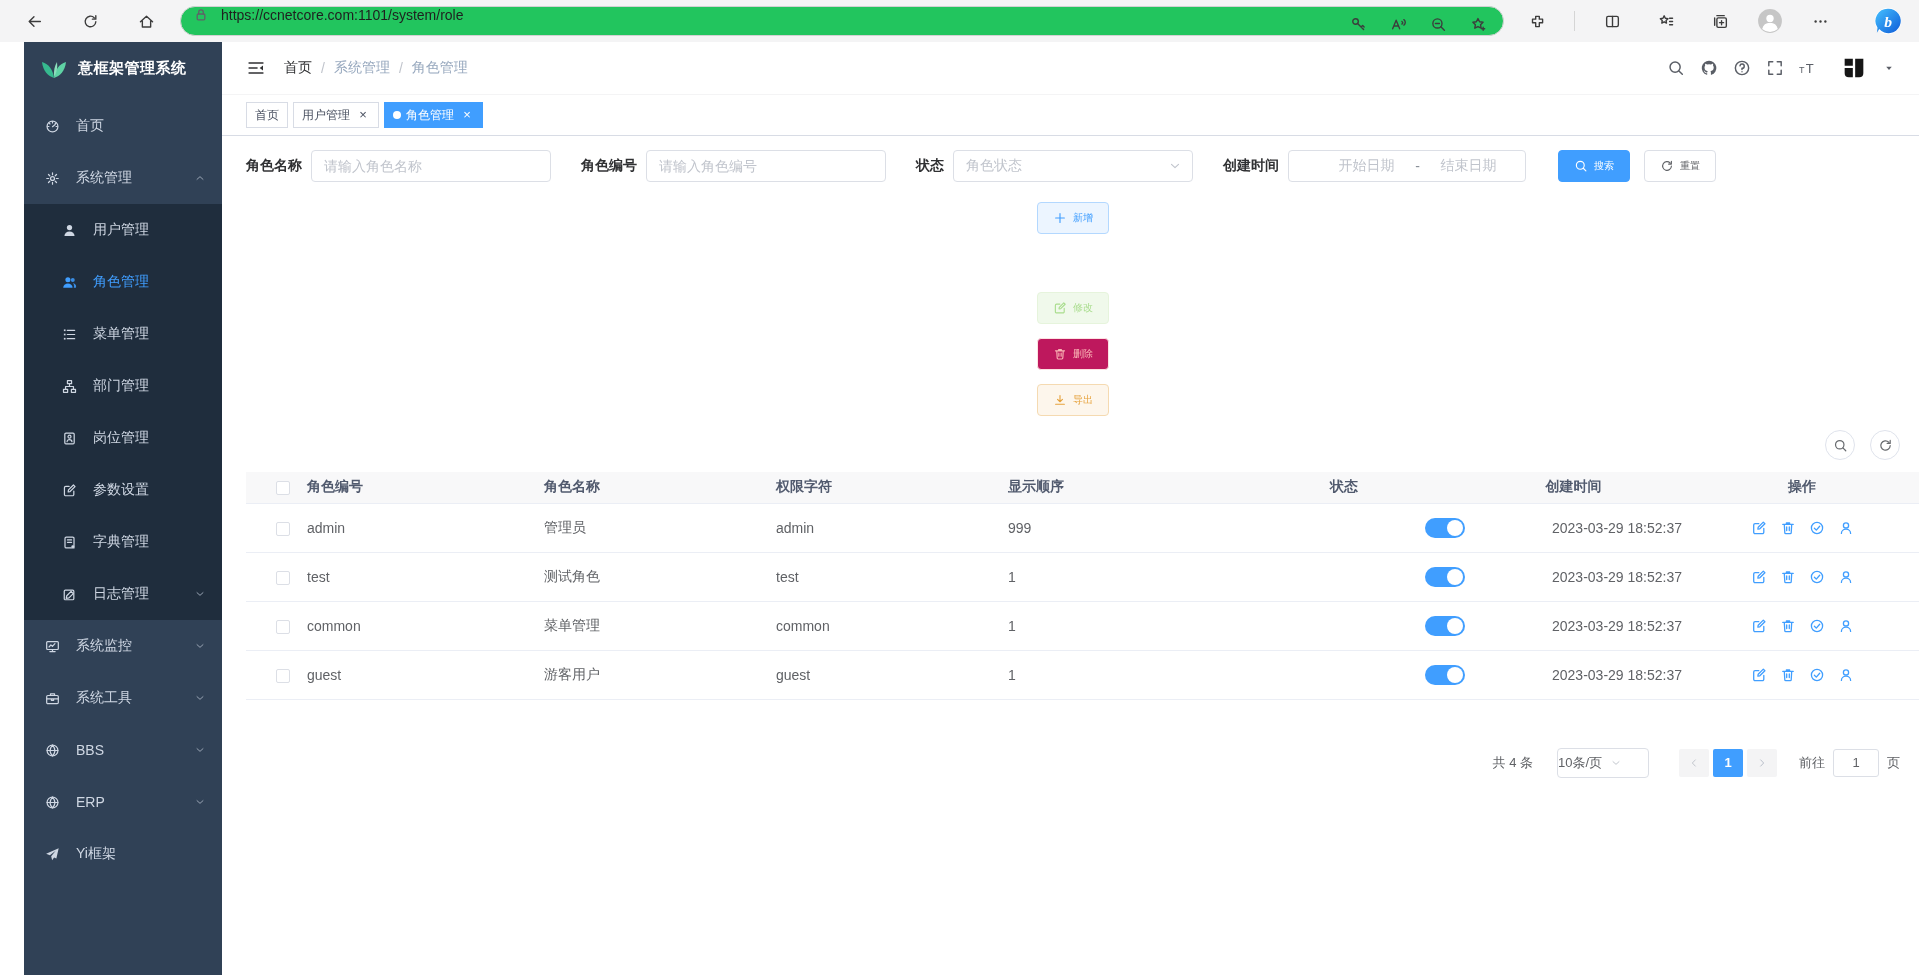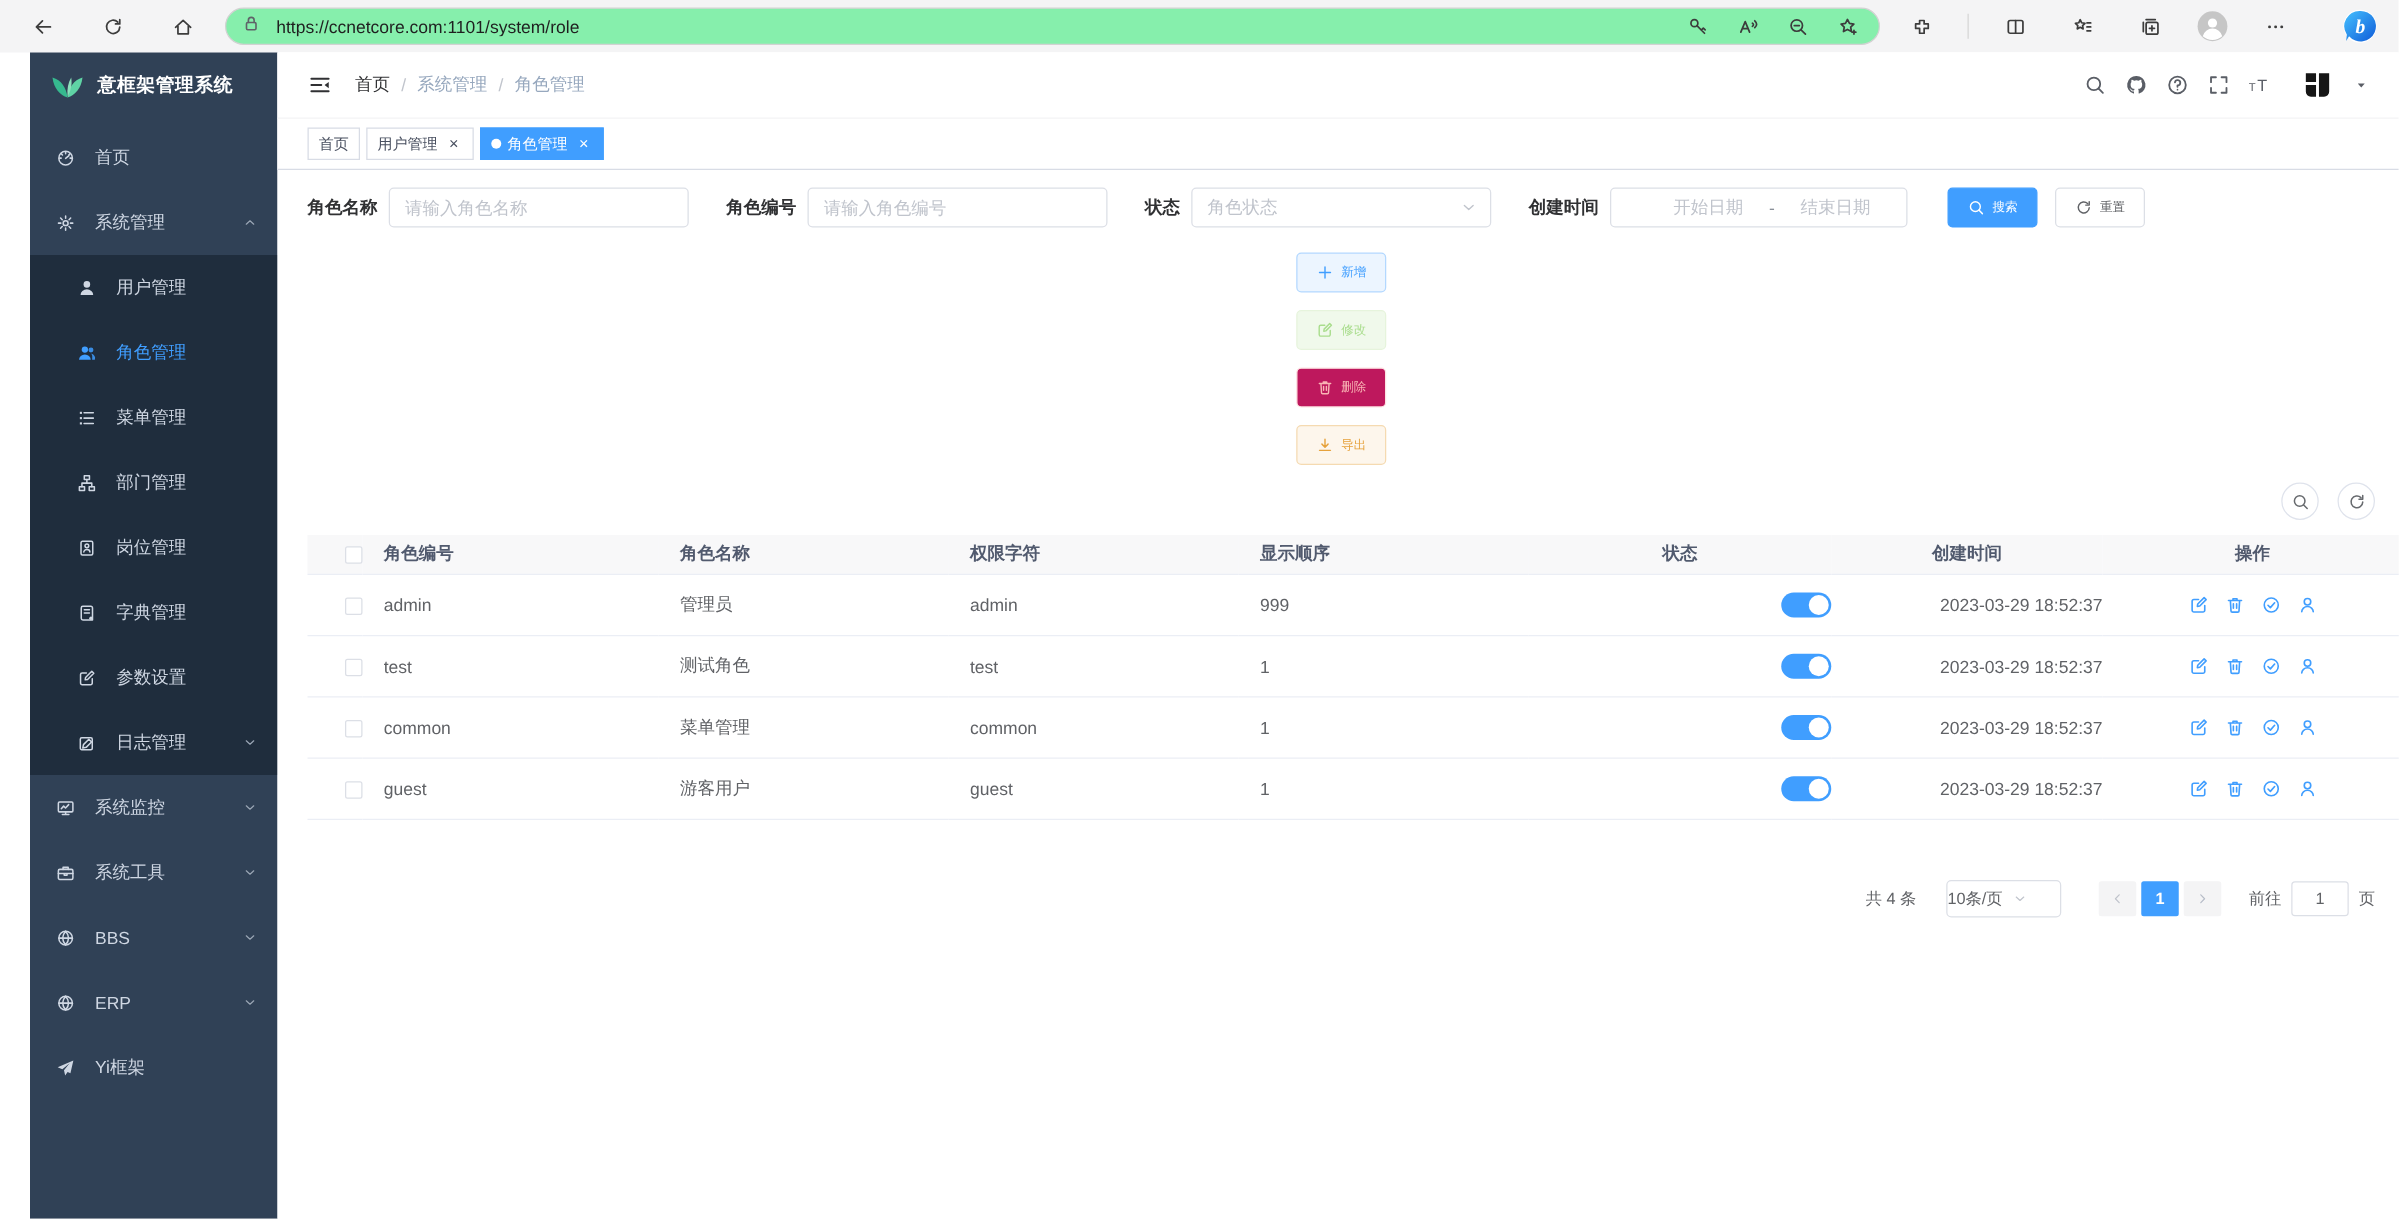--- a/index.html
+++ b/index.html
@@ -9,22 +9,22 @@
     font-family:"Liberation Sans", sans-serif; color:#303133;
   }
   svg { display:block; }
 
   
   .browser-bar { height:42px; background:#f4f4f5; display:flex; align-items:center; padding:0 10px; }
   .b-left { display:flex; align-items:center; gap:12px; padding-left:2px; }
   .bicon { width:44px; height:34px; display:flex; align-items:center; justify-content:center;
            background:none; border:none; color:#3c3c3c; cursor:pointer; padding:0; }
   .bicon svg { width:17px; height:17px; }
-  .url-pill { width:1324px; height:30px; margin-left:12px; background:#86efac; border:1px solid #d2d2d2;
-              border-radius:15px; display:flex; align-items:center; padding:0 8px 0 12px; }
+  .url-pill { width:1324px; height:30px; margin-left:12px; background:#22c55e; border:1px solid #d2d2d2;
+              border-radius:15px; display:flex; align-items:flex-start; padding:0 8px 0 12px; }
   .pill-icon { width:20px; height:20px; color:#5f6368; margin-right:8px; }
   .pill-icon svg { width:16px; height:16px; }
   .url-text { font-size:14px; color:#1f1f1f; flex:1; white-space:nowrap; overflow:hidden; }
   .pill-right { display:flex; align-items:center; gap:6px; }
   .pill-right .bicon { width:34px; }
   .b-right { flex:1; display:flex; align-items:center; gap:20px; padding-left:16px; }
   .b-right .bicon { width:34px; }
   .b-divider { width:1px; height:20px; background:#d5d5d5; }
   .b-avatar { width:26px; height:26px; border-radius:50%; overflow:hidden; cursor:pointer; }
   .b-avatar svg { width:26px; height:26px; }
@@ -100,21 +100,21 @@
   .f-actions { display:flex; gap:14px; margin-left:2px; }
 
   .btn { height:32px; border-radius:4px; font-size:10px; display:inline-flex; align-items:center;
          gap:6px; padding:0 15px; border:1px solid transparent; cursor:pointer; font-family:inherit; white-space:nowrap; }
   .btn svg { width:14px; height:14px; }
   .btn-search { background:#409eff; border-color:#409eff; color:#fff; }
   .btn-reset  { background:#fff; border-color:#dcdfe6; color:#606266; }
 
   .toolbar-row { margin-top:20px; display:flex; align-items:center; gap:14px;flex-direction:column; }
   .btn-plain-blue   { color:#409eff; background:#ecf5ff; border-color:#b3d8ff; }
-  .btn-plain-green  { color:#a9dd8d; background:#f0f9eb; border-color:#e6f4dc; cursor:not-allowed; }
+  .btn-plain-green  { color:#a9dd8d; background:#f0f9eb; border-color:#e6f4dc; cursor:not-allowed;margin-top:44px; }
   .btn-plain-red    { color:#f9b4b4; background:#be185d; border-color:#fde2e2; cursor:not-allowed; }
   .btn-plain-orange { color:#e6a23c; background:#fdf6ec; border-color:#f5dab1; }
   .right-tools { margin-left:auto; display:flex; gap:15px; }
   .circle-btn { width:30px; height:30px; border-radius:50%; border:1px solid #dfe3ec; background:#fff;
                 color:#676a6e; display:flex; align-items:center; justify-content:center; cursor:pointer; padding:0; }
   .circle-btn svg { width:15px; height:15px; }
 
   
   .grid { margin-top:12px; width:1676px; border-collapse:collapse; table-layout:fixed; font-size:14px; }
   .grid thead th { height:31px; background:#f8f8f9; color:#515a6e; font-weight:bold; text-align:left;
@@ -348,35 +348,35 @@
                 <rect x="3" y="2.2" width="10" height="11.6" rx="1.2"></rect>
                 <circle cx="8" cy="6" r="1.6"></circle>
                 <path d="M5.4 11.4a2.6 2.3 0 0 1 5.2 0"></path>
               </svg>
             </span>
             <span class="mi-label">岗位管理</span>
           </div>
           <div class="menu-item">
             <span class="mi-icon">
               <svg viewBox="0 0 16 16" fill="none" stroke="currentColor" stroke-width="1.3" stroke-linecap="round" stroke-linejoin="round">
+                <path d="M12.6 8.6v3.6a1.4 1.4 0 0 1-1.4 1.4H4a1.4 1.4 0 0 1-1.4-1.4V5A1.4 1.4 0 0 1 4 3.6h3.6"></path>
+                <path d="m6.6 9.4.3-2 5.3-5.3 1.7 1.7-5.3 5.3z"></path>
+              </svg>
+            </span>
+            <span class="mi-label">参数设置</span>
+          </div>
+          <div class="menu-item">
+            <span class="mi-icon">
+              <svg viewBox="0 0 16 16" fill="none" stroke="currentColor" stroke-width="1.3" stroke-linecap="round" stroke-linejoin="round">
                 <path d="M4.6 2.2h6.8a1.4 1.4 0 0 1 1.4 1.4v10.2H4.6a1.4 1.4 0 0 1-1.4-1.4V3.6a1.4 1.4 0 0 1 1.4-1.4z"></path>
                 <path d="M5.8 5.2h4.4M5.8 7.8h4.4"></path>
                 <circle cx="11.5" cy="12.3" r="1.5" fill="currentColor" stroke="none"></circle>
               </svg>
             </span>
             <span class="mi-label">字典管理</span>
-          </div>
-          <div class="menu-item">
-            <span class="mi-icon">
-              <svg viewBox="0 0 16 16" fill="none" stroke="currentColor" stroke-width="1.3" stroke-linecap="round" stroke-linejoin="round">
-                <path d="M12.6 8.6v3.6a1.4 1.4 0 0 1-1.4 1.4H4a1.4 1.4 0 0 1-1.4-1.4V5A1.4 1.4 0 0 1 4 3.6h3.6"></path>
-                <path d="m6.6 9.4.3-2 5.3-5.3 1.7 1.7-5.3 5.3z"></path>
-              </svg>
-            </span>
-            <span class="mi-label">参数设置</span>
           </div>
           <div class="menu-item">
             <span class="mi-icon">
               <svg viewBox="0 0 16 16" fill="none" stroke="currentColor" stroke-width="1.3" stroke-linecap="round" stroke-linejoin="round">
                 <rect x="2.4" y="3.4" width="10.2" height="10.2" rx="1.2"></rect>
                 <path d="M9.7 4.7 12 7l-4.6 4.6-2.9.6.6-2.9z"></path>
               </svg>
             </span>
             <span class="mi-label">日志管理</span>
             <span class="mi-arrow">

